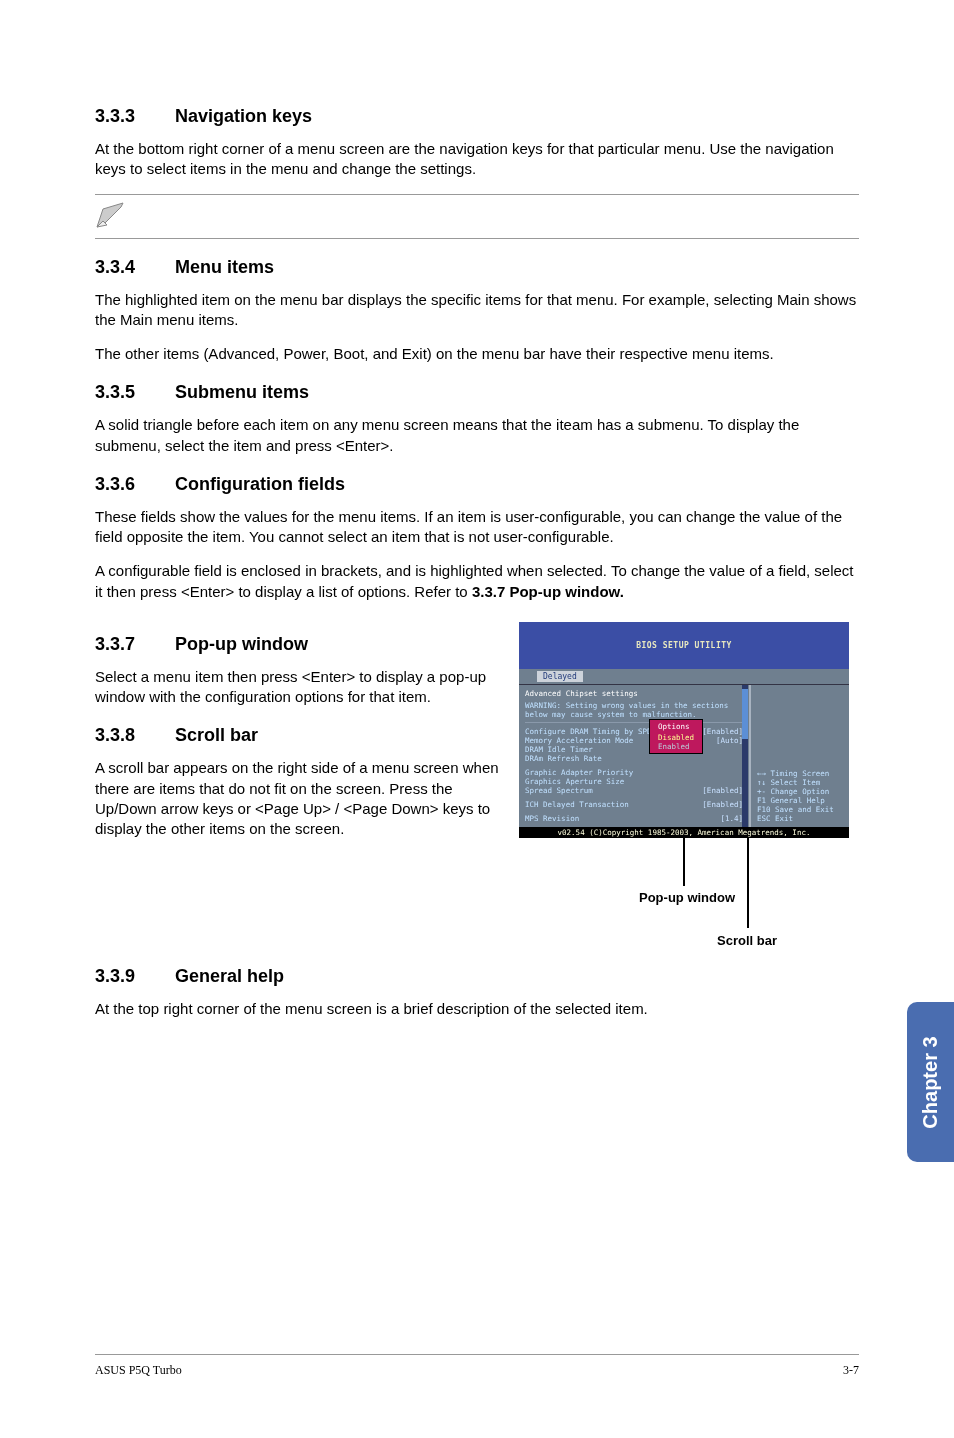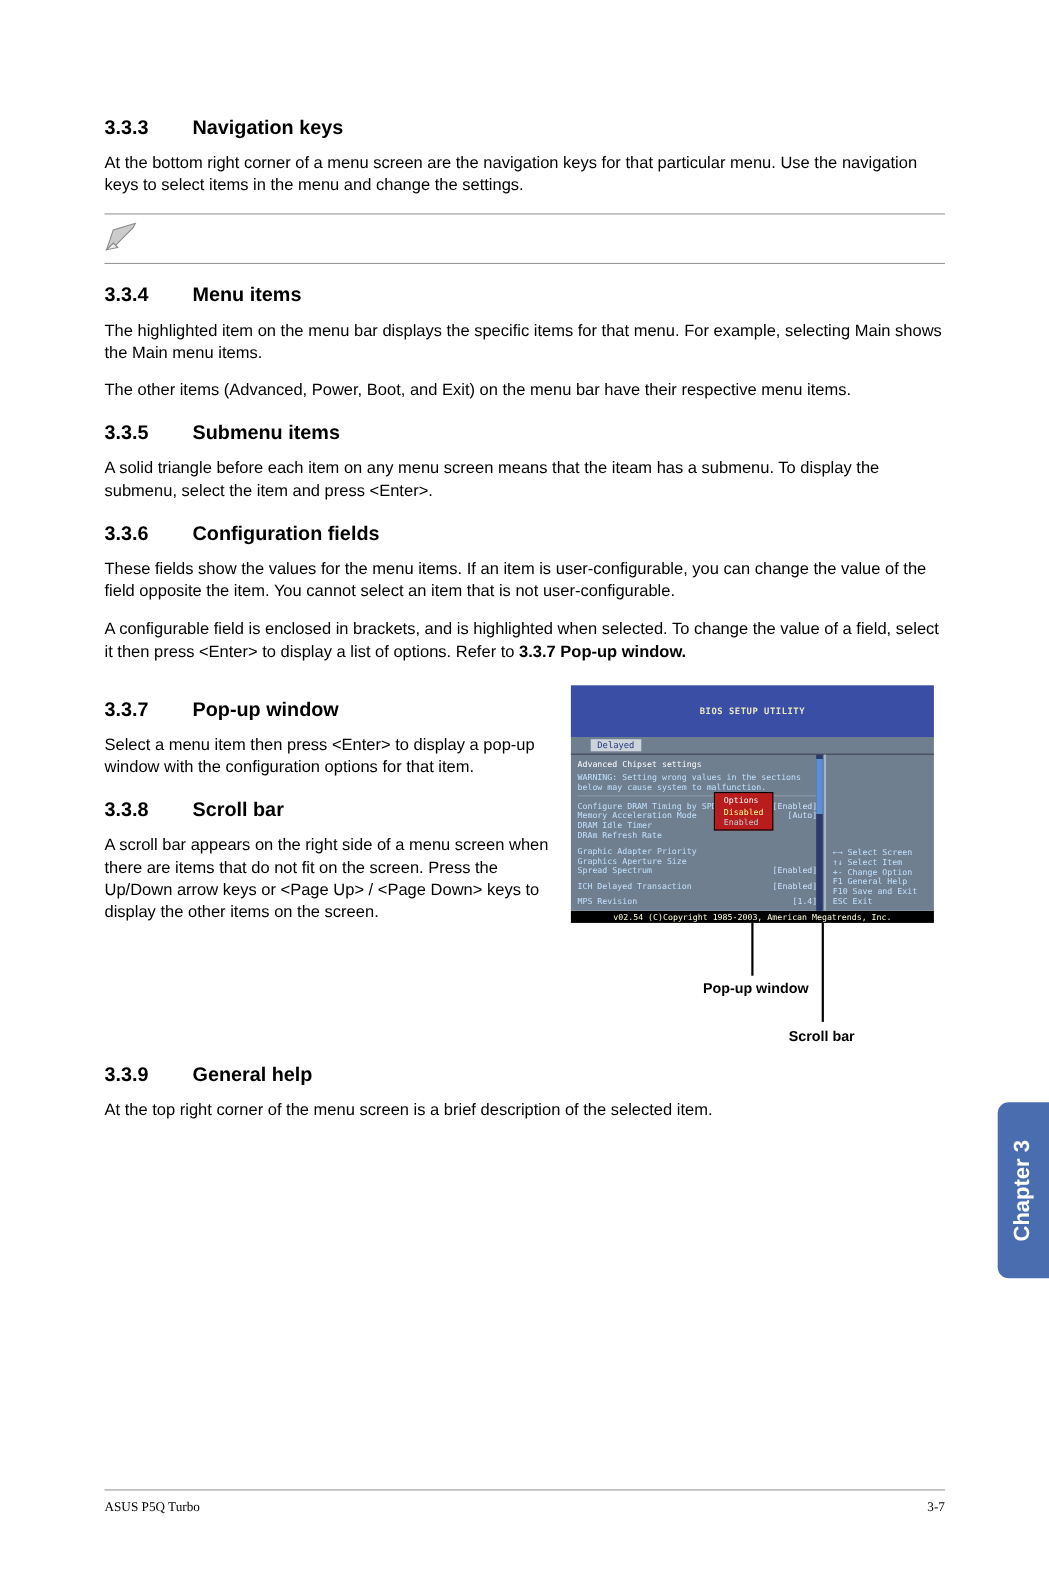--- a/index.html
+++ b/index.html
@@ -94,21 +94,21 @@
     .bios-main { flex: 1; padding: 4px 6px; }
     .bios-side { width: 100px; padding: 4px 6px; border-left: 2px solid #a8b3c0; display:flex; flex-direction:column; justify-content:flex-end;}
     .bios-head { color: #fff; margin-bottom: 3px; }
     .bios-warn { color: #bfe0ff; margin-bottom: 4px; border-bottom:1px solid #8a99ab; padding-bottom:3px;}
     .bios-row { display: flex; justify-content: space-between; }
     .bios-row .v { color: #c8e0ff; }
     .bios-popup {
       position: absolute;
       left: 130px;
       top: 34px;
-      background: #b91c1c;
+      background: #be185d;
       border: 1px solid #000;
       padding: 2px 8px;
       font-size: 7.5px;
     }
     .bios-popup .t { color:#fff; margin-bottom:2px;}
     .bios-popup .sel { color:#ffff90; }
     .bios-popup .op { color:#b9ceda; }
     .bios-footer {
       background: #000;
       color: #ffffdd;
@@ -255,21 +255,21 @@
                 <span>ICH Delayed Transaction</span>
                 <span class="v">[Enabled]</span>
               </div>
             <div style="height:5px"></div>
             <div class="bios-row">
                 <span>MPS Revision</span>
                 <span class="v">[1.4]</span>
               </div>
           </div>
           <div class="bios-side">
-            <div>←→   Select Screen</div>
+            <div>←→   Timing Screen</div>
             <div>↑↓   Select Item</div>
             <div>+-   Change Option</div>
             <div>F1   General Help</div>
             <div>F10  Save and Exit</div>
             <div>ESC  Exit</div>
           </div>
           <div class="bios-scrollbar"></div>
           <div class="bios-scrollthumb"></div>
           <div class="bios-popup">
             <div class="t">Options</div>

